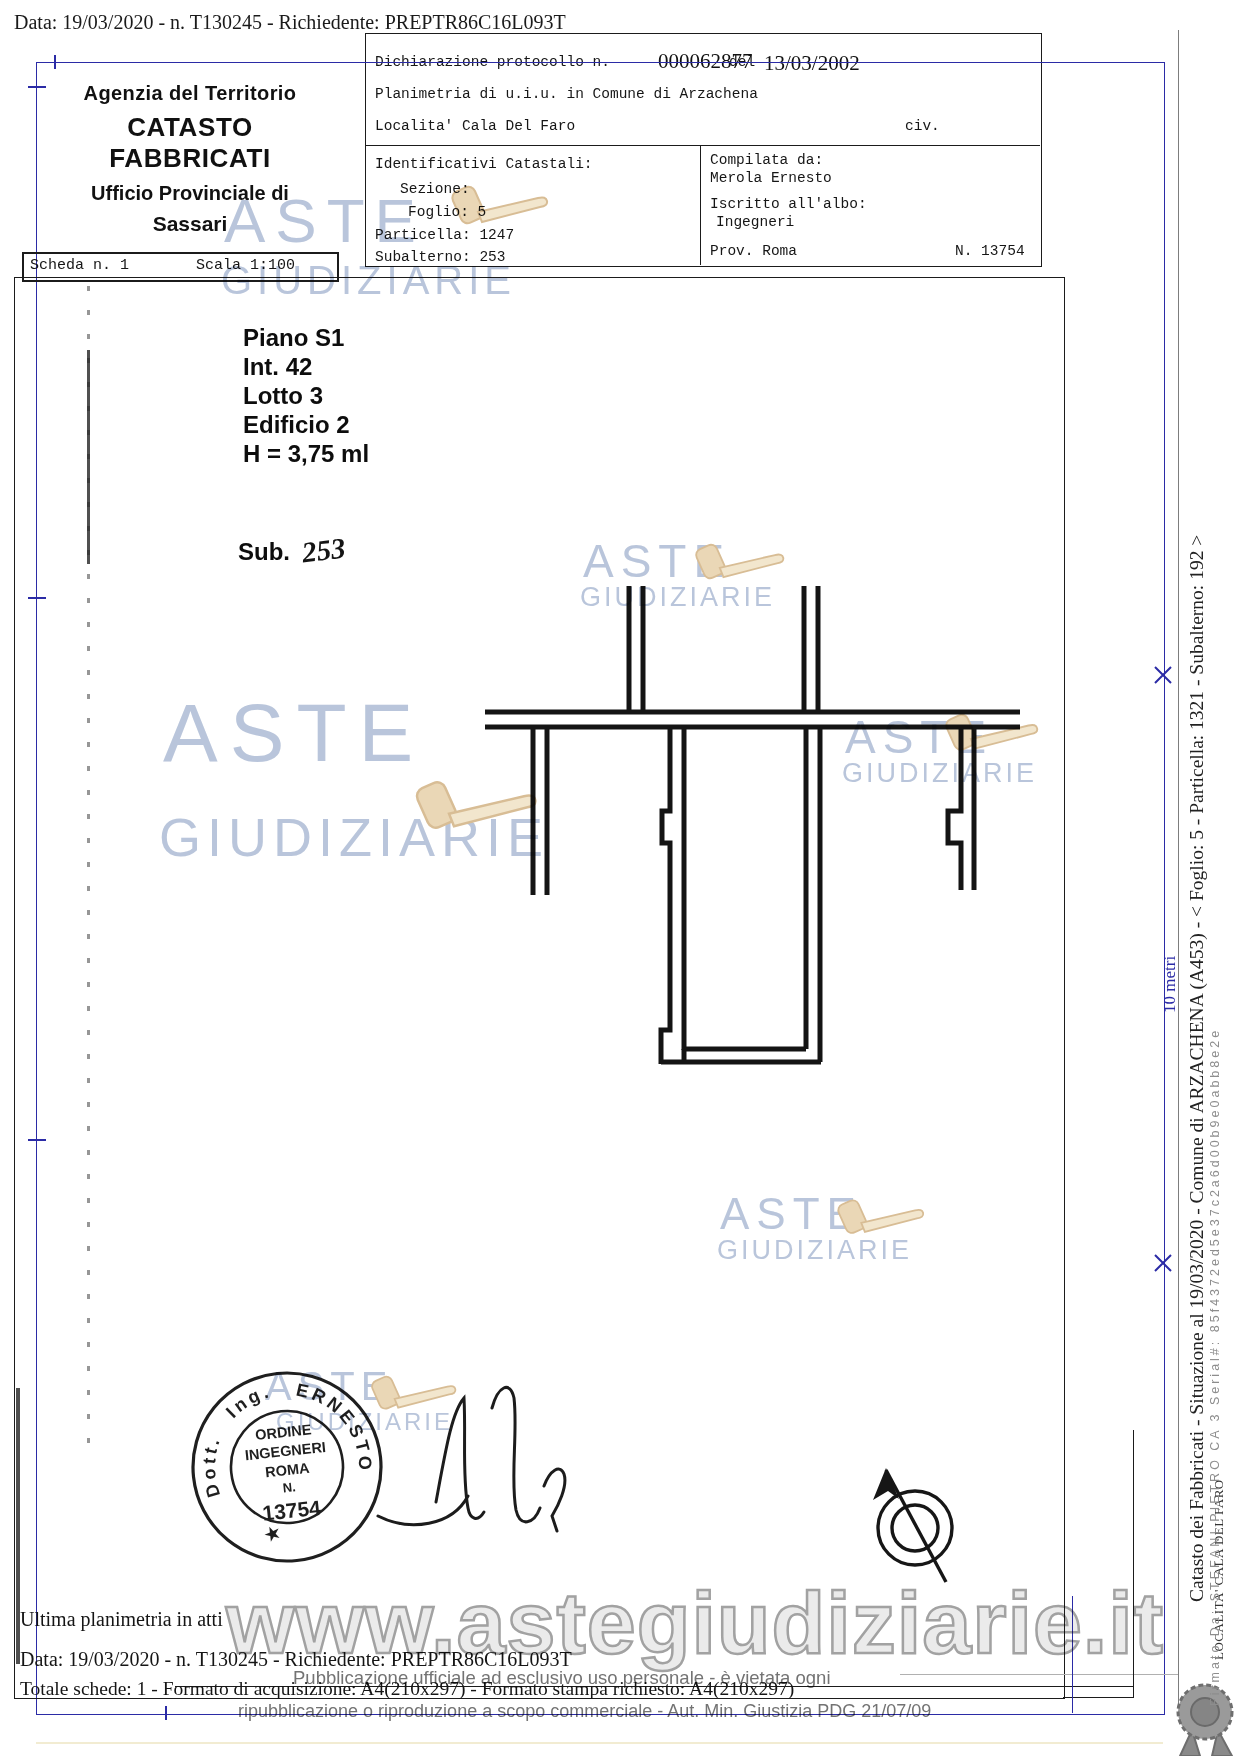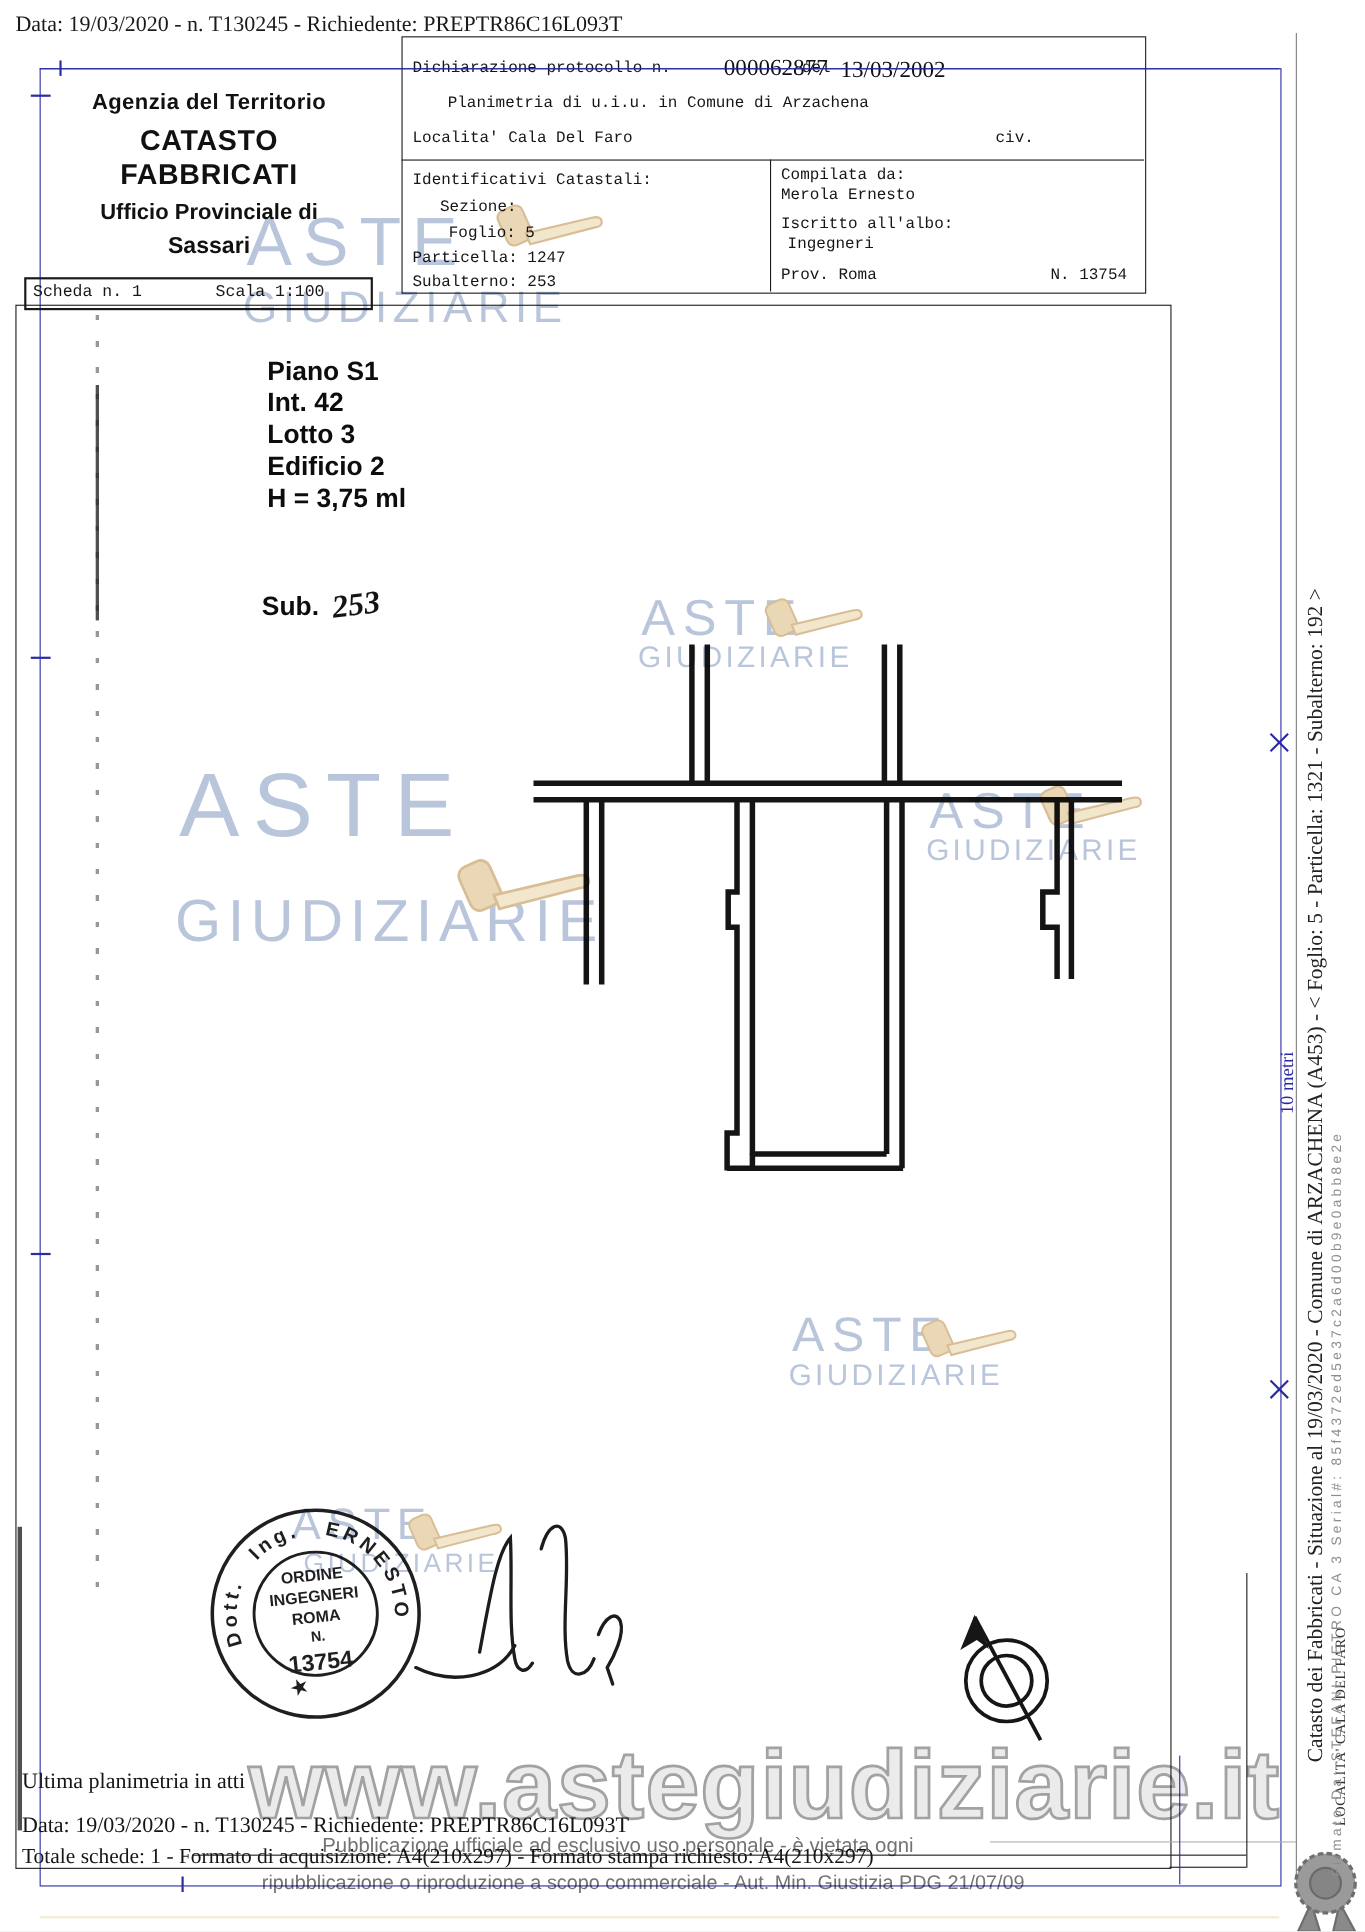--- a/index.html
+++ b/index.html
@@ -75,21 +75,21 @@
   </div>
 
   <div class="abs frame-black" style="left:365px;top:33px;width:675px;height:232px;border-width:1.5px;"></div>
   <div class="abs hline" style="left:365px;top:145px;width:675px;border-top-width:1.5px;"></div>
   <div class="abs vline" style="left:700px;top:145px;height:120px;border-left-width:1.5px;"></div>
 
   <div class="abs mono cell" style="left:375px;top:54px;">Dichiarazione protocollo n.</div>
   <div class="abs serif hand" style="left:658px;top:49px;">000062877</div>
   <div class="abs mono cell" style="left:729px;top:54px;">del</div>
   <div class="abs serif hand" style="left:764px;top:51px;">13/03/2002</div>
-  <div class="abs mono cell" style="left:375px;top:86px;margin-left:32px;">Planimetria di u.i.u. in Comune di Arzachena</div>
+  <div class="abs mono cell" style="left:375px;top:86px;">Planimetria di u.i.u. in Comune di Arzachena</div>
   <div class="abs mono cell" style="left:375px;top:118px;">Localita' Cala Del Faro</div>
   <div class="abs mono cell" style="left:905px;top:118px;">civ.</div>
 
   <div class="abs mono cell" style="left:375px;top:156px;">Identificativi Catastali:</div>
   <div class="abs mono cell" style="left:400px;top:181px;">Sezione:</div>
   <div class="abs mono cell" style="left:408px;top:204px;">Foglio: 5</div>
   <div class="abs mono cell" style="left:375px;top:227px;">Particella: 1247</div>
   <div class="abs mono cell" style="left:375px;top:249px;">Subalterno: 253</div>
 
   <div class="abs mono cell" style="left:710px;top:152px;">Compilata da:</div>

